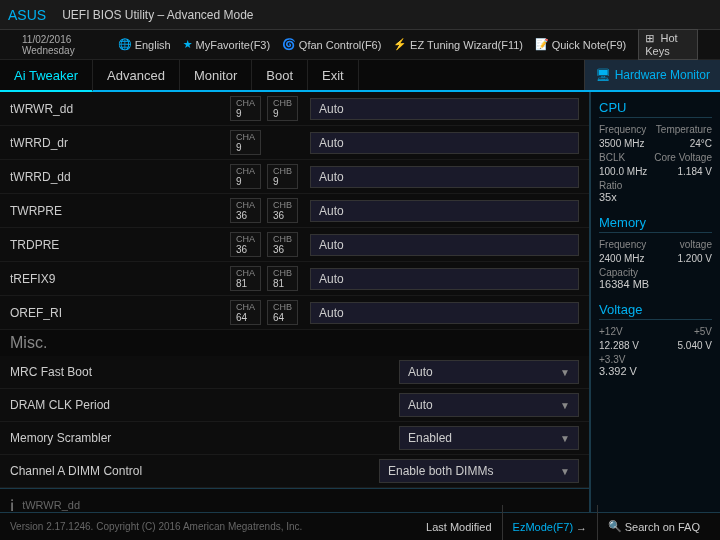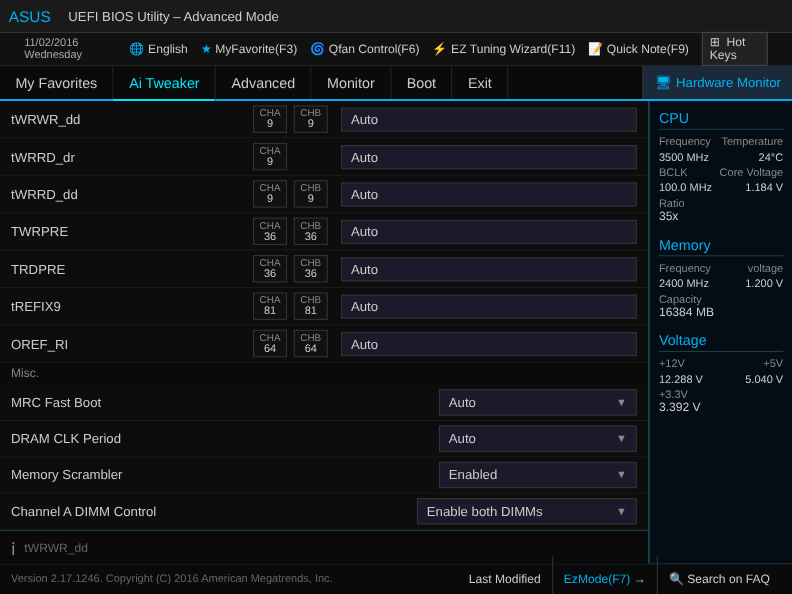--- a/index.html
+++ b/index.html
@@ -141,21 +141,20 @@
       flex: 0 0 80px;
     }
     .cha-chb-box {
       background: #111;
       border: 1px solid #333;
       padding: 1px 5px;
       font-size: 10px;
       color: #aaa;
       display: flex;
       flex-direction: column;
-      align-items: center;
       min-width: 28px;
     }
     .cha-chb-box .label { color: #888; font-size: 9px; }
     .cha-chb-box .value { color: #ccc; font-size: 10px; }
     .row-value {
       flex: 1;
       background: #1a1a2a;
       border: 1px solid #333;
       padding: 3px 8px;
       color: #ccc;
@@ -170,21 +169,21 @@
       color: #ccc;
       font-size: 12px;
       display: flex;
       align-items: center;
       justify-content: space-between;
       cursor: pointer;
     }
     .row-dropdown .arrow { color: #888; font-size: 10px; }
     .misc-header {
       color: #888;
-      font-size: 11px;
+      font-size: 16px;
       padding: 4px 10px;
       background: #0a0a0a;
     }
     .bottom-label {
       padding: 5px 10px;
       color: #666;
       font-size: 11px;
     }
 
     
@@ -276,21 +275,20 @@
     <span class="icon-char">📝</span>
     <span>Quick Note(F9)</span>
   </div>
   <div id="hot-keys-btn">
     <span style="margin-right:3px;">⊞</span>
     <span>Hot Keys</span>
   </div>
 </div>
 
 <div id="nav-bar">
-  <div class="nav-item">My Favorites</div>
   <div class="nav-item active">Ai Tweaker</div>
   <div class="nav-item">Advanced</div>
   <div class="nav-item">Monitor</div>
   <div class="nav-item">Boot</div>
   <div class="nav-item">Exit</div>
   <div id="hardware-monitor-tab">
     <span>🖥</span>
     <span>Hardware Monitor</span>
   </div>
 </div>

